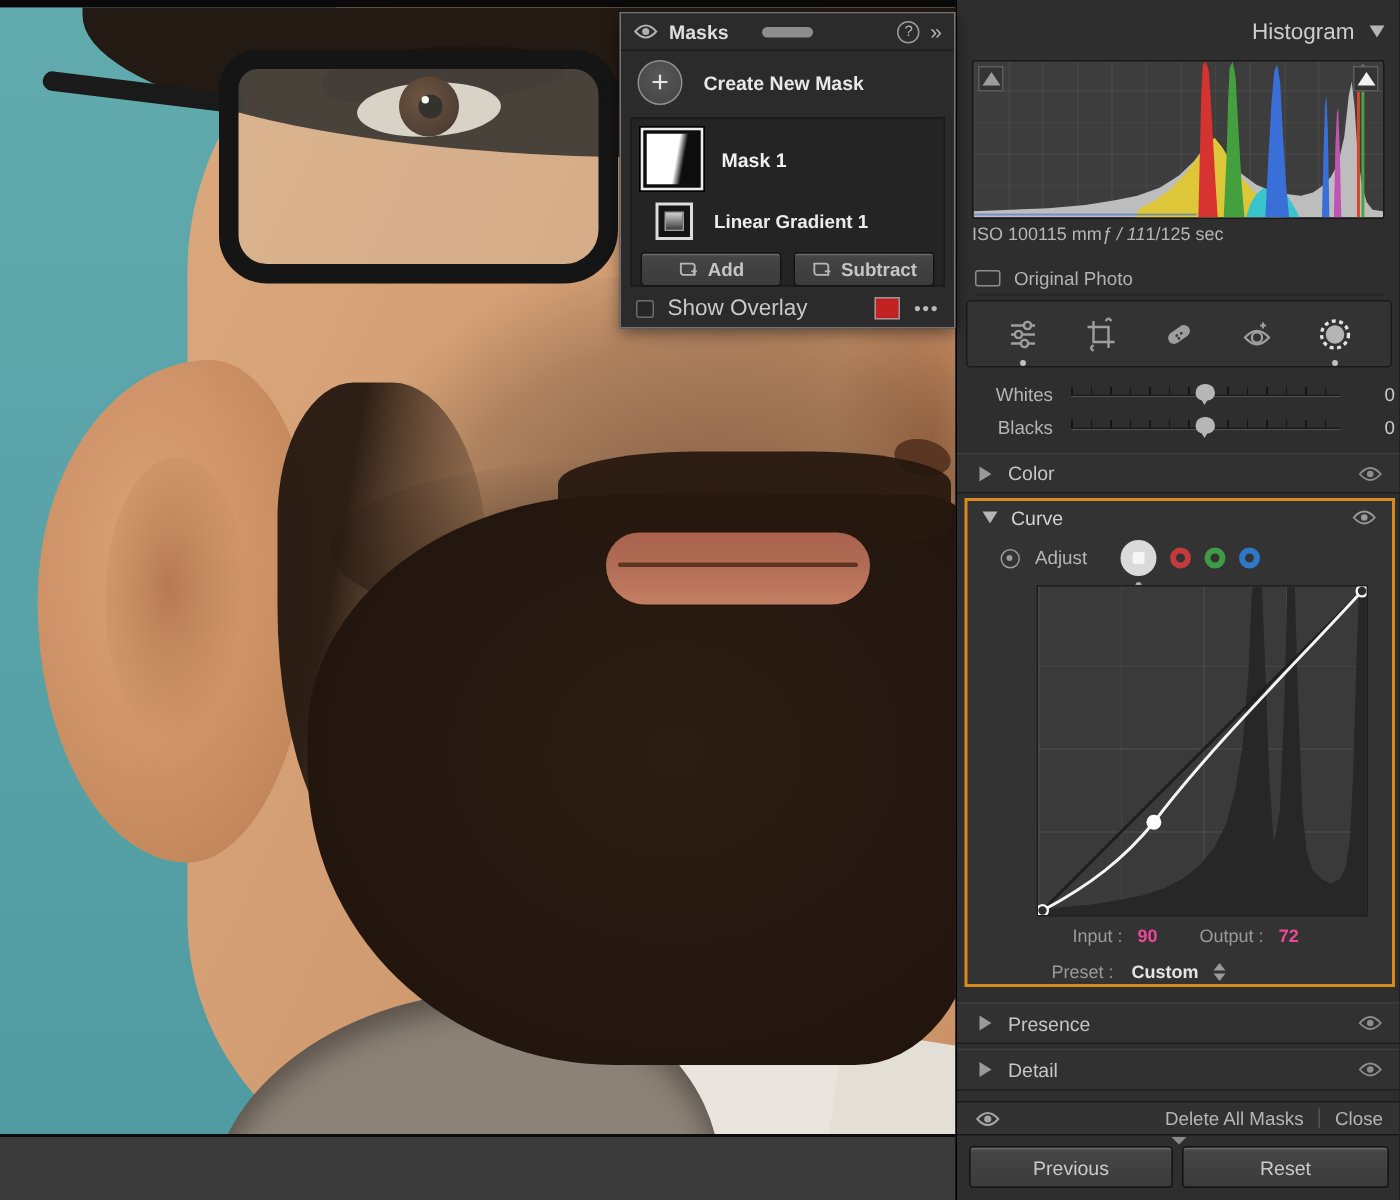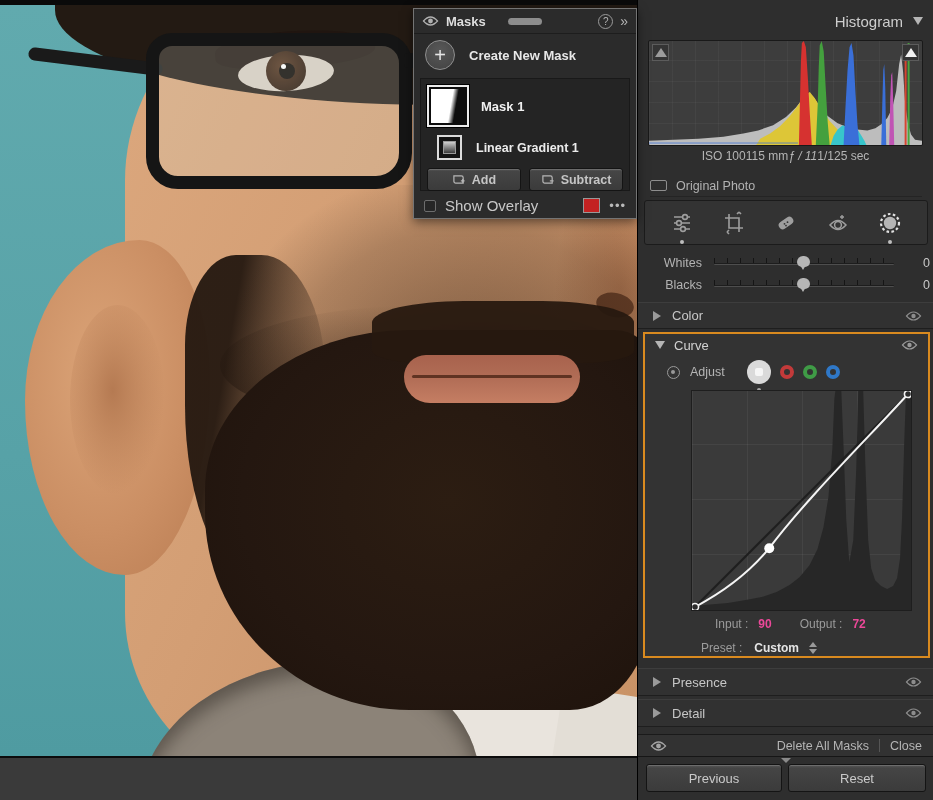--- a/index.html
+++ b/index.html
@@ -122,21 +122,21 @@
          border:1px solid #191919; border-radius:2px; overflow:hidden;
          background-image:
            repeating-linear-gradient(90deg, rgba(255,255,255,.035) 0 1px, transparent 1px 23px),
            repeating-linear-gradient(0deg, rgba(255,255,255,.035) 0 1px, transparent 1px 21px); }
   #hist-box svg { position:absolute; left:0; bottom:0; width:100%; height:100%; }
   .clip-btn { position:absolute; top:3px; width:17px; height:17px; background:#343434; border:1px solid #5c5c5c;
          display:flex; align-items:center; justify-content:center; }
   .clip-btn.left { left:3px; } .clip-btn.right { right:3px; }
   .clip-tri { width:0; height:0; border-bottom:9px solid #9c9c9c; border-left:6px solid transparent; border-right:6px solid transparent; }
   .clip-btn.right .clip-tri { border-bottom-color:#f2f2f2; }
-  .rp-exif { position:absolute; left:10px; top:149px; width:275px; display:flex; justify-content:center; color:#b5b5b5; font-size:12px; }
+  .rp-exif { position:absolute; left:10px; top:149px; width:275px; display:flex; justify-content:flex-start; color:#b5b5b5; font-size:12px; }
   .rp-exif .ap { font-style:italic; }
   .rp-orig { position:absolute; left:12px; top:175px; width:272px; height:22px; display:flex; align-items:center; border-bottom:1px solid #242424; }
   .orig-check { width:17px; height:11px; border:1px solid #8e8e8e; border-radius:2px; background:transparent; }
   .rp-orig-label { color:#b2b2b2; font-size:12.5px; margin-left:9px; }
   #toolstrip { position:absolute; left:6px; top:200px; width:284px; height:45px; background:#333;
          border:1px solid #1b1b1b; border-radius:3px; display:flex; align-items:center; justify-content:space-evenly; }
   .tool { position:relative; width:30px; height:30px; display:flex; align-items:center; justify-content:center; }
   .tool svg { width:24px; height:24px; }
   .tool .active-dot { position:absolute; left:50%; bottom:-6px; transform:translateX(-50%); width:4px; height:4px; border-radius:50%; background:#bdbdbd; }
   .rp-slider-row { position:absolute; left:0; width:296px; height:22px; display:flex; align-items:center; }

